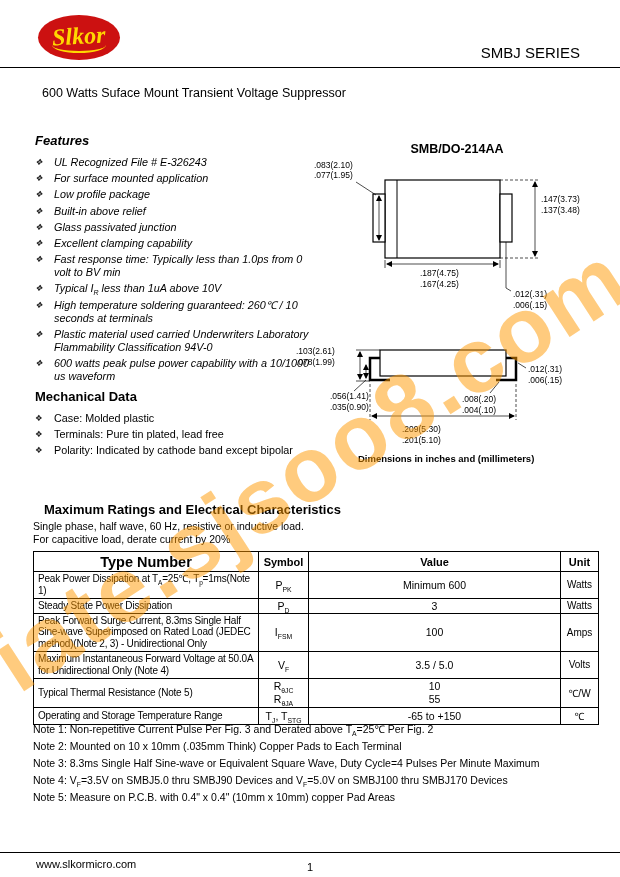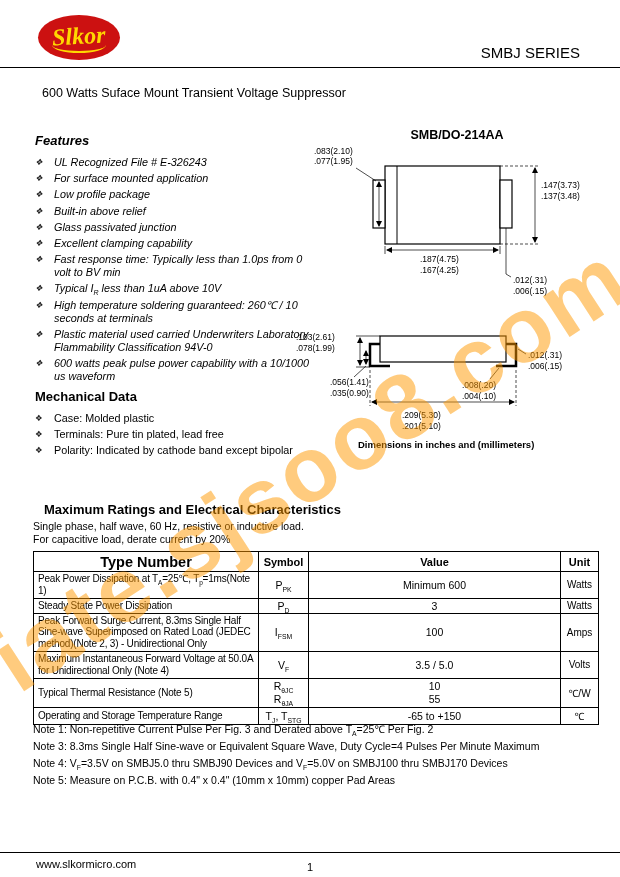--- a/index.html
+++ b/index.html
@@ -39,21 +39,21 @@
 
   
   h3.sec{font-size:13px;font-weight:700;margin:0 0 8px 0;}
   .features{position:absolute;left:35px;top:133px;width:285px;font-style:italic;}
   .mech{position:absolute;left:35px;top:389px;width:320px;}
   ul.bullets{list-style:none;margin:0;padding:0;}
   ul.bullets li{display:flex;gap:7px;font-size:10.8px;line-height:1.22;margin-bottom:3px;}
   .bullet{flex:0 0 12px;font-size:8.5px;padding-top:1px;color:#222;}
 
   
-  .diagram{position:absolute;left:296px;top:126px;width:322px;height:338px;}
+  .diagram{position:absolute;left:296px;top:140px;width:322px;height:338px;}
   .diagram-title{width:100%;text-align:center;font-size:12.5px;font-weight:700;margin:2px 0 2px 0;}
   .diagram svg{display:block;}
   .diagram svg text{font-size:8.5px;fill:#000;font-family:"Liberation Sans",sans-serif;}
   .diagram svg text.caption{font-size:9.5px;font-weight:700;}
 
   
   .ratings{position:absolute;left:33px;top:494px;width:565px;}
   .ratings h3.sec{margin:8px 0 3px 0;padding-left:11px;}
   .sub-line{font-size:10.5px;line-height:13px;}
   table.ratings-table{border-collapse:collapse;table-layout:fixed;width:565px;margin-top:5px;}
@@ -296,20 +296,21 @@
           <td class="s">T<sub>J</sub>, T<sub>STG</sub></td>
           <td class="v">-65 to +150</td>
           <td class="u">℃</td>
         </tr>
       </tbody>
     </table>
   </section>
 
   <div class="notes">
     <div class="note">Note 1: Non-repetitive Current Pulse Per Fig. 3 and Derated above T<sub>A</sub>=25℃  Per Fig. 2</div>
+    <div class="note">Note 2: Mounted on 10 x 10mm (.035mm Think) Copper Pads to Each Terminal</div>
     <div class="note">Note 3: 8.3ms Single Half Sine-wave or Equivalent Square Wave, Duty Cycle=4 Pulses Per Minute Maximum</div>
     <div class="note">Note 4: V<sub>F</sub>=3.5V on SMBJ5.0 thru SMBJ90 Devices and V<sub>F</sub>=5.0V on SMBJ100 thru SMBJ170 Devices</div>
     <div class="note">Note 5: Measure on P.C.B. with 0.4" x 0.4" (10mm x 10mm) copper Pad Areas</div>
   </div>
 
   <div class="footer-rule"></div>
   <div class="footer-site">www.slkormicro.com</div>
   <div class="footer-page">1</div>
 
   <div class="watermark">iate.sjsoo8.com</div>

